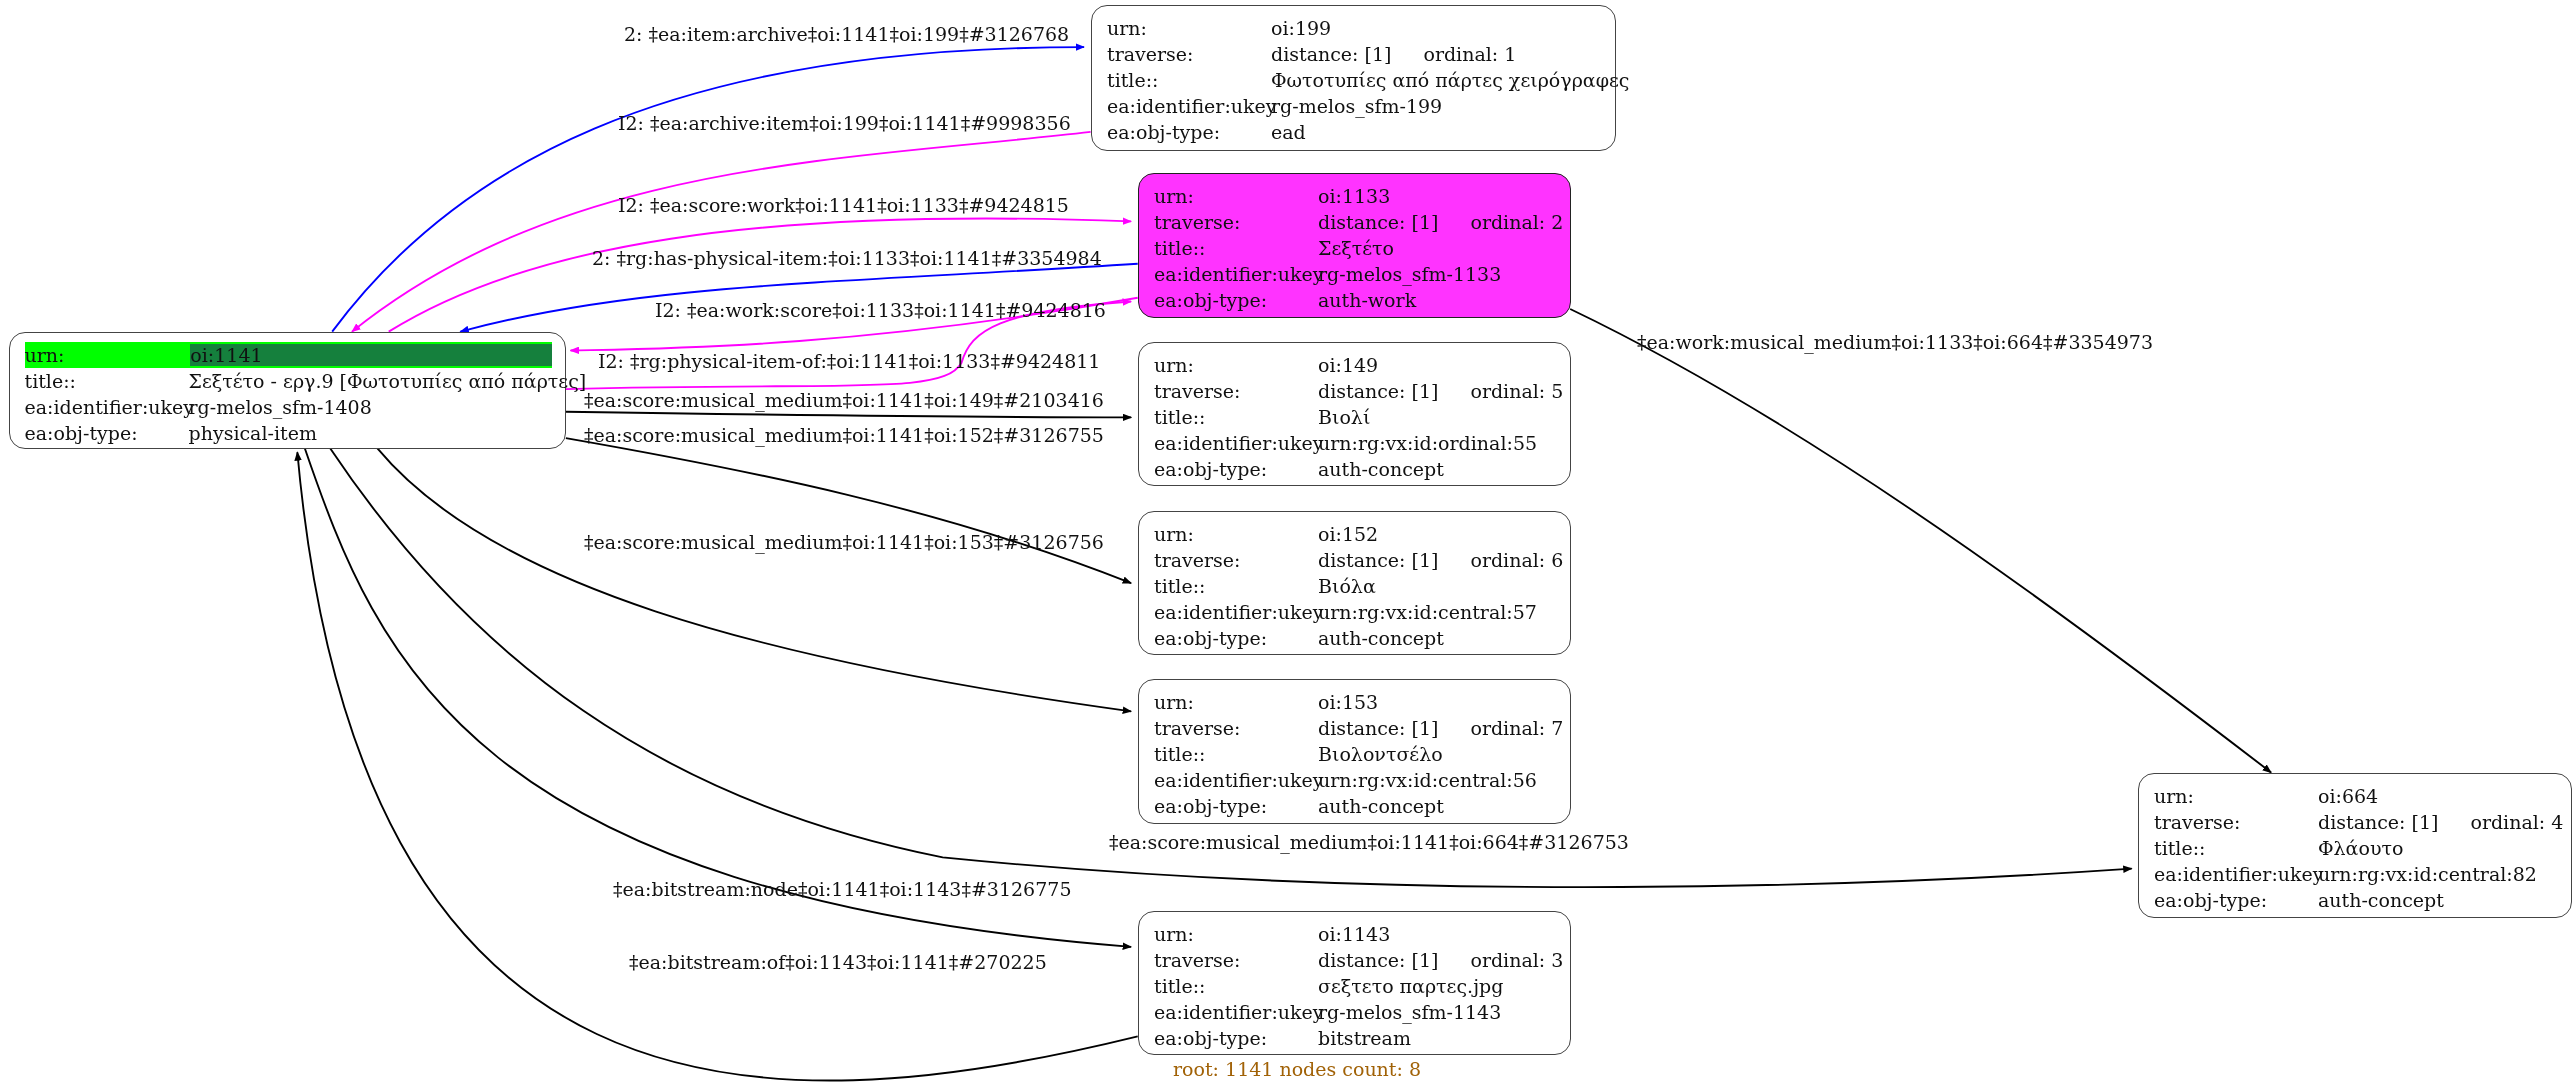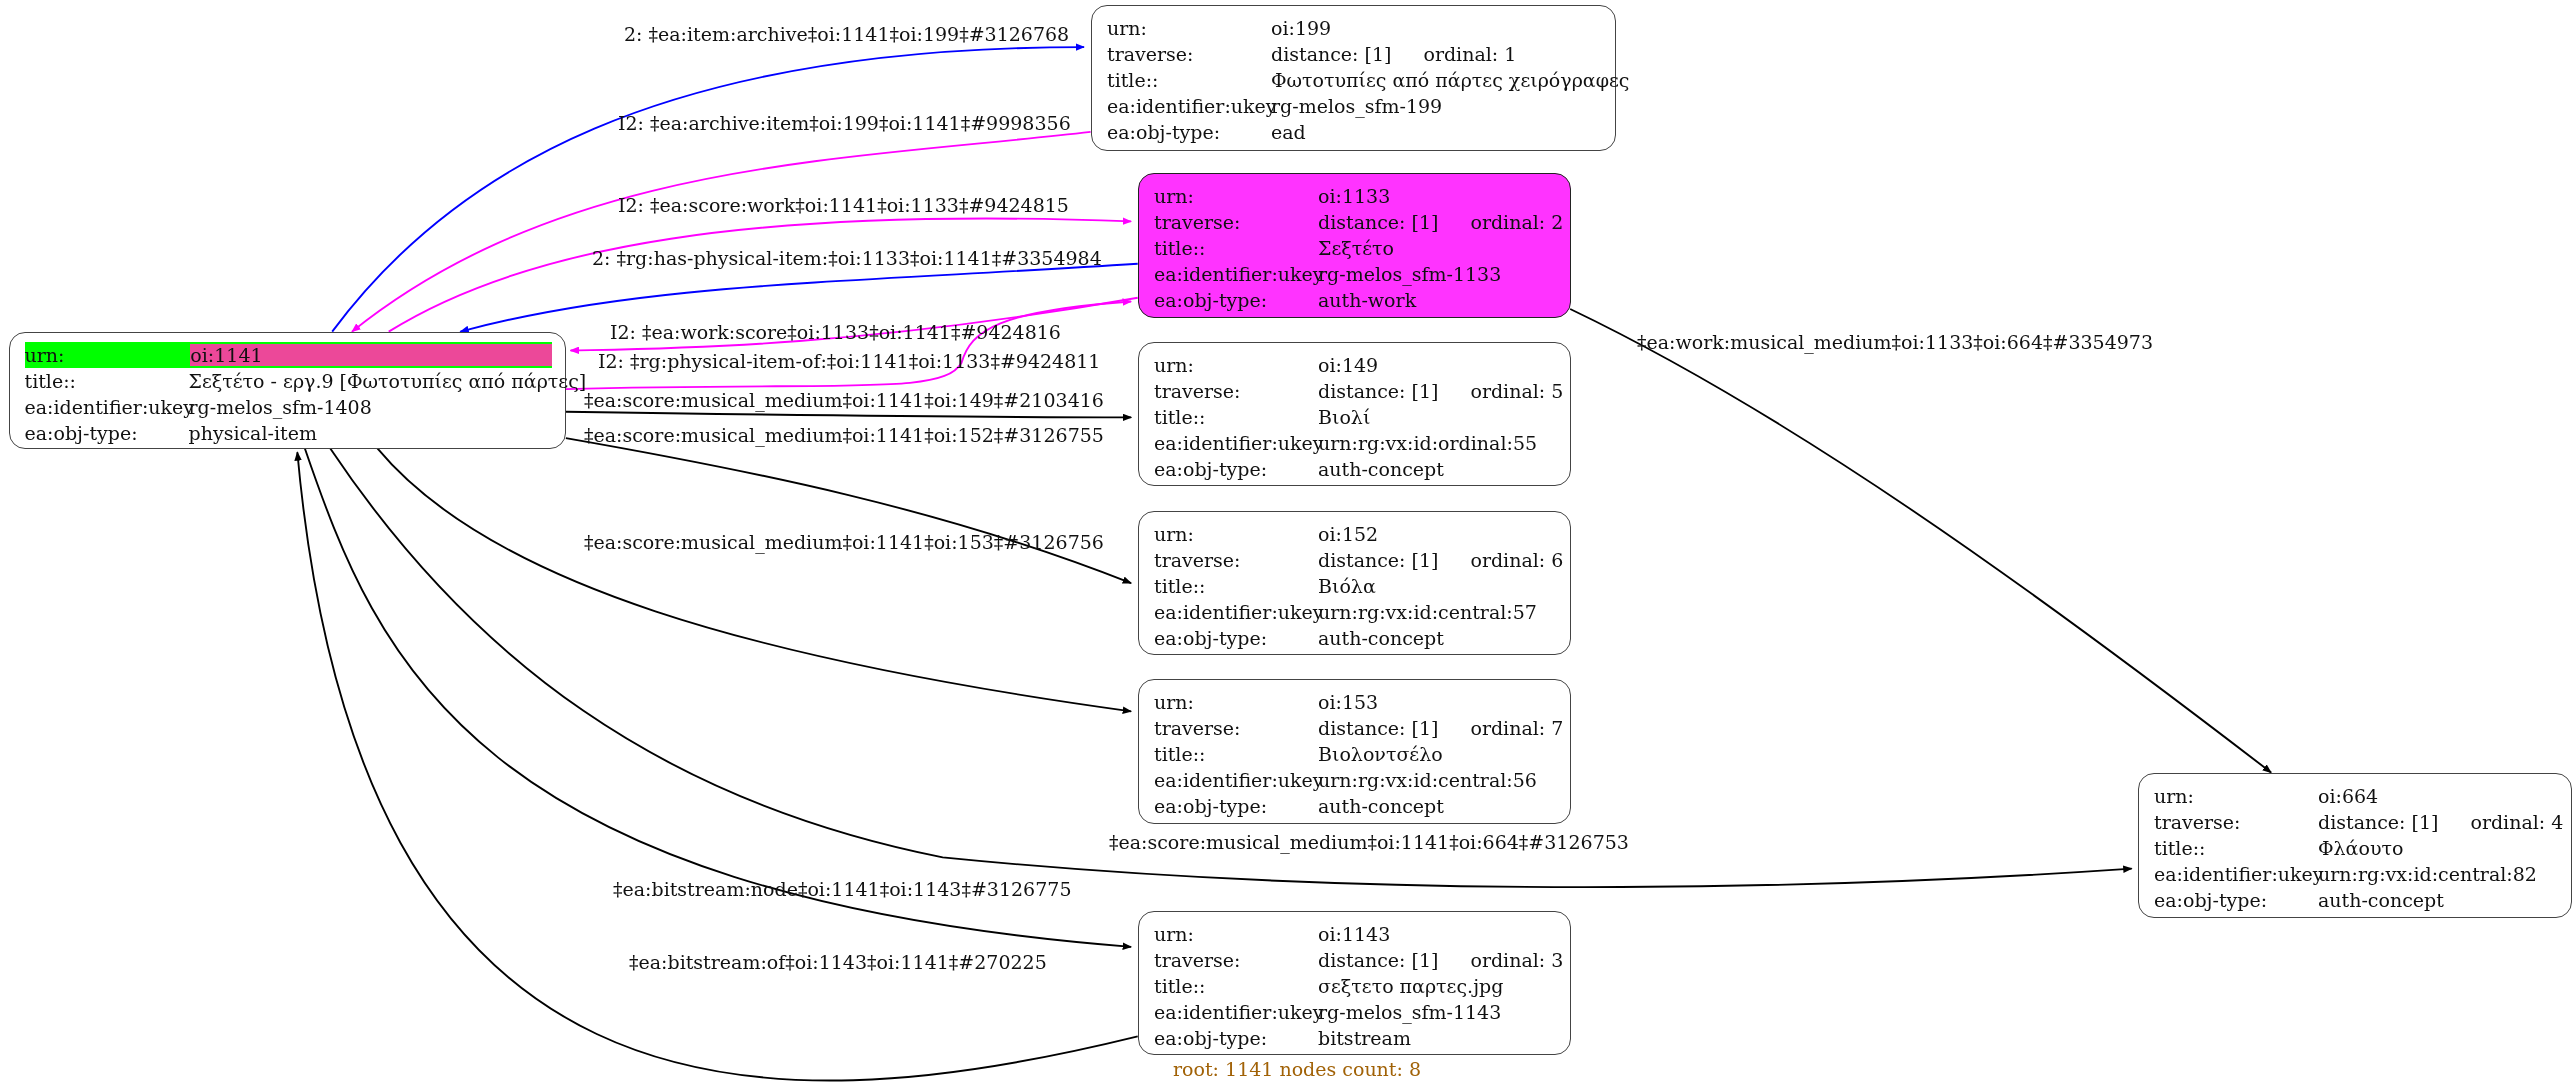--- a/index.html
+++ b/index.html
@@ -6,21 +6,21 @@
   body{width:2576px;height:1091px;position:relative;overflow:hidden;font-family:"DejaVu Serif","Liberation Serif",serif;}
   #canvas{position:absolute;left:0;top:0;width:2576px;height:1091px;}
   .node{position:absolute;box-sizing:border-box;border:1.9px solid #444;border-radius:16px;background:#fff;padding:9.4px 13px 7.5px 15px;}
   .node.hl{background:#ff33ff;border-color:#222;}
   .row{display:flex;height:26px;align-items:center;font-size:19px;color:#111;white-space:nowrap;}
   .k{width:164px;flex:none;}
   .v{flex:none;}
   .v .ord{margin-left:32px;}
   .root .row.urn{background:#00ff00;}
   .root .row.urn .k{background:#00ff00;width:162px;margin-right:3.8px;}
-  .root .row.urn .v{background:#ec4899;flex:1;}
+  .root .row.urn .v{background:#15803d;flex:1;}
   .elabel{position:absolute;font-size:19px;color:#111;white-space:nowrap;font-family:"DejaVu Serif","Liberation Serif",serif;}
   .footer{position:absolute;left:1173px;top:1058px;font-size:19px;color:#a16207;}
 </style>
 </head>
 <body>
 
 <svg id="canvas" xmlns="http://www.w3.org/2000/svg" width="2576" height="1091" viewBox="0 0 2733 1158">
   <defs>
     <marker id="ah-blue" markerWidth="10" markerHeight="8" refX="9" refY="4" orient="auto" markerUnits="userSpaceOnUse" viewBox="0 0 10 8">
         <path d="M0,0 L10,4 L0,8 z" fill="#0000ff"></path>
@@ -46,21 +46,21 @@
       <path d="M350,476 C500,700 700,850 1000,910 C1500,960 2000,940 2262,922" fill="none" stroke="#000000" stroke-width="2" marker-end="url(#ah-black)"></path>
       <path d="M323,476 C400,700 500,950 1200,1005" fill="none" stroke="#000000" stroke-width="2" marker-end="url(#ah-black)"></path>
       <path d="M1207,1100 C800,1200 380,1200 315,480" fill="none" stroke="#000000" stroke-width="2" marker-end="url(#ah-black)"></path>
     </g>
 </svg>
 
 <div class="elabel" style="left:624px;top:22.6px;">2: ‡ea:item:archive‡oi:1141‡oi:199‡#3126768</div>
 <div class="elabel" style="left:618px;top:112px;">I2: ‡ea:archive:item‡oi:199‡oi:1141‡#9998356</div>
 <div class="elabel" style="left:618px;top:194px;">I2: ‡ea:score:work‡oi:1141‡oi:1133‡#9424815</div>
 <div class="elabel" style="left:592px;top:247px;">2: ‡rg:has-physical-item:‡oi:1133‡oi:1141‡#3354984</div>
-<div class="elabel" style="left:610px;top:299px;margin-top:22px;">I2: ‡ea:work:score‡oi:1133‡oi:1141‡#9424816</div>
+<div class="elabel" style="left:655px;top:299px;">I2: ‡ea:work:score‡oi:1133‡oi:1141‡#9424816</div>
 <div class="elabel" style="left:598px;top:350px;">I2: ‡rg:physical-item-of:‡oi:1141‡oi:1133‡#9424811</div>
 <div class="elabel" style="left:584px;top:389px;">‡ea:score:musical_medium‡oi:1141‡oi:149‡#2103416</div>
 <div class="elabel" style="left:584px;top:424px;">‡ea:score:musical_medium‡oi:1141‡oi:152‡#3126755</div>
 <div class="elabel" style="left:584px;top:531px;">‡ea:score:musical_medium‡oi:1141‡oi:153‡#3126756</div>
 <div class="elabel" style="left:1637px;top:331px;">‡ea:work:musical_medium‡oi:1133‡oi:664‡#3354973</div>
 <div class="elabel" style="left:1109px;top:831px;">‡ea:score:musical_medium‡oi:1141‡oi:664‡#3126753</div>
 <div class="elabel" style="left:613px;top:878px;">‡ea:bitstream:node‡oi:1141‡oi:1143‡#3126775</div>
 <div class="elabel" style="left:629px;top:951px;">‡ea:bitstream:of‡oi:1143‡oi:1141‡#270225</div>
 
 <div class="node root" style="left:8.5px;top:332px;width:557px;height:117px;">

